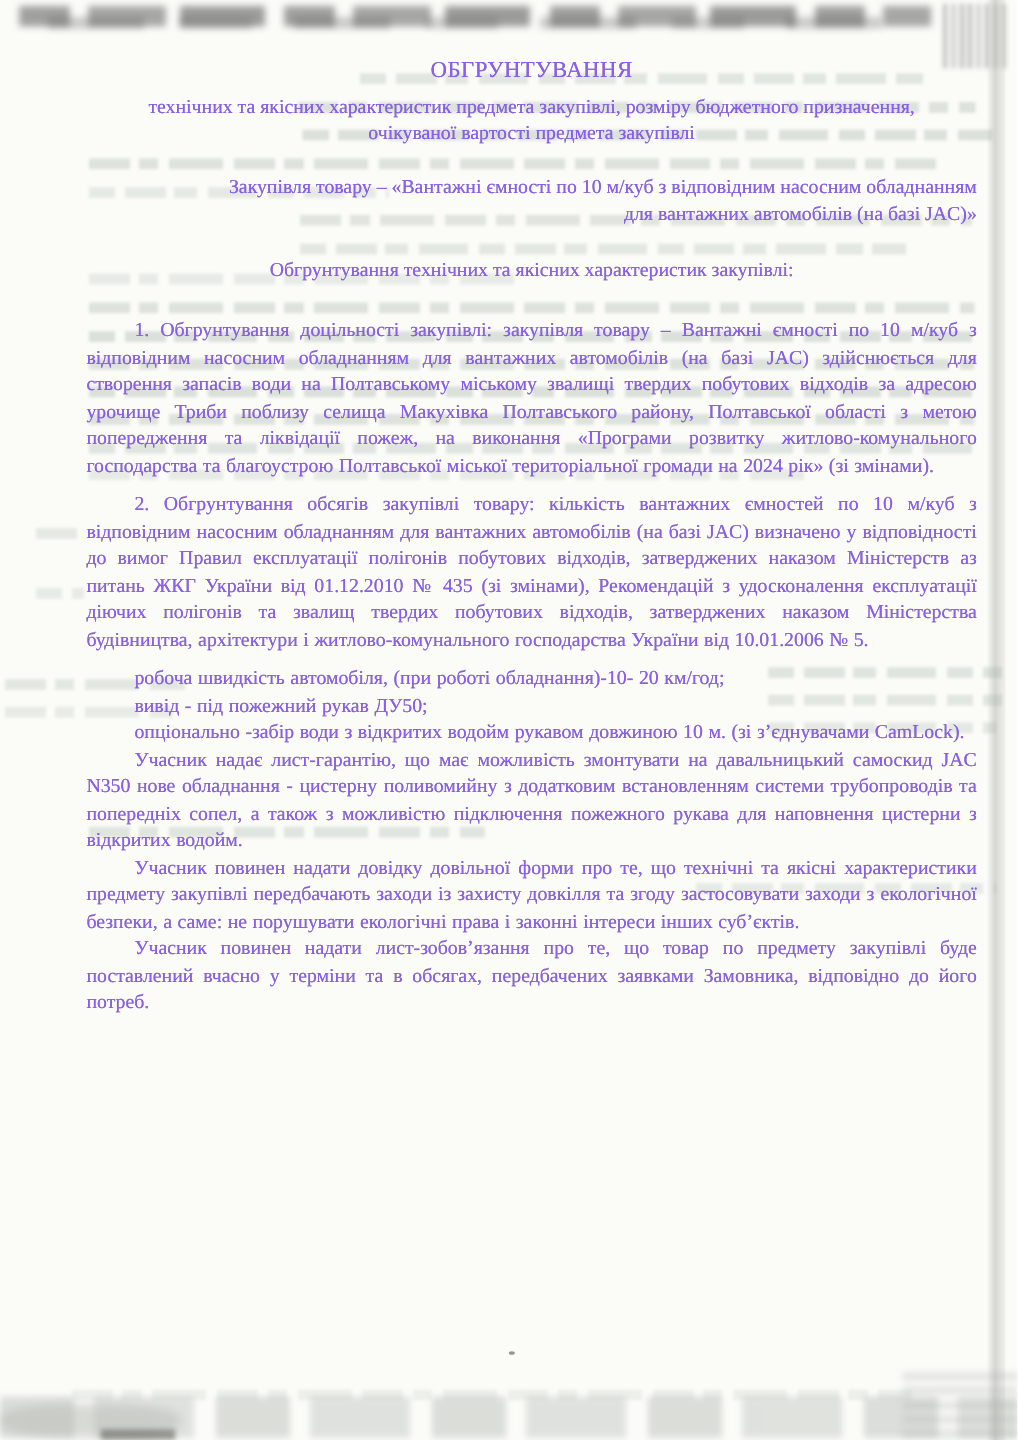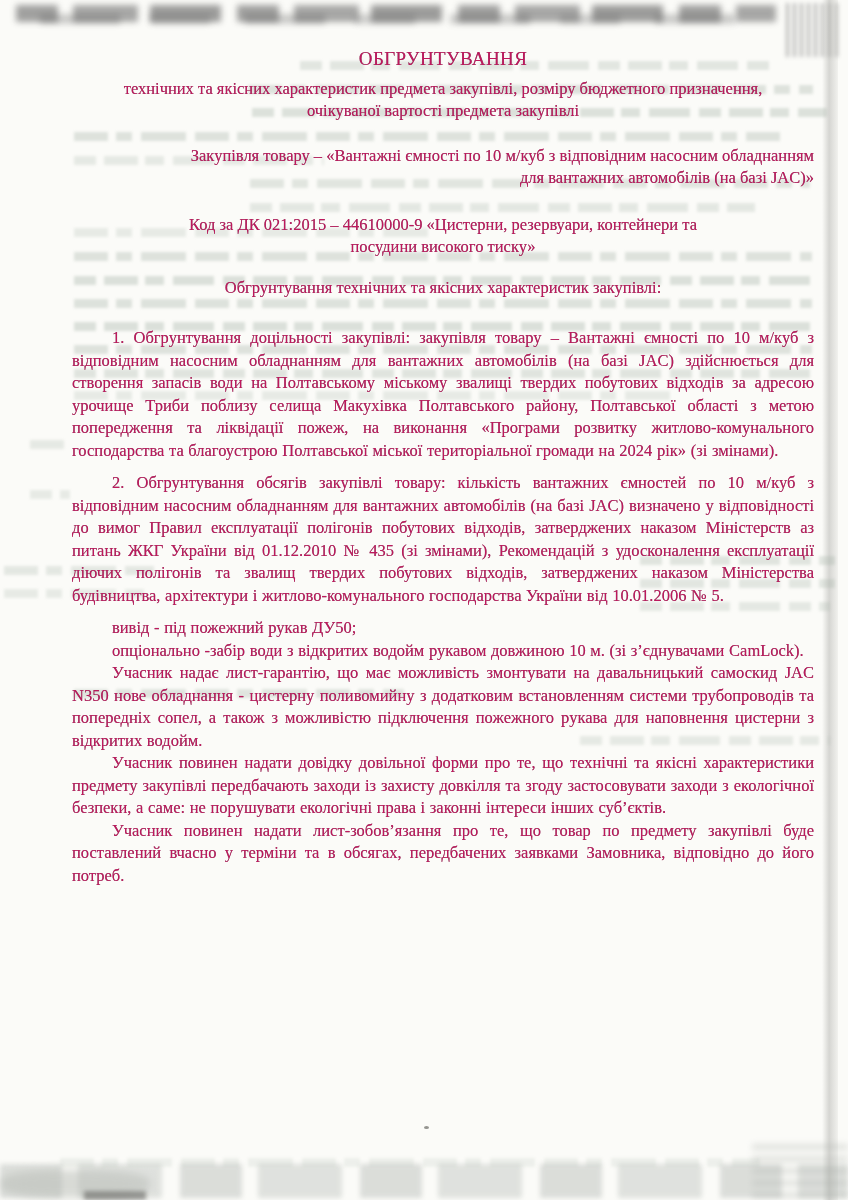--- a/index.html
+++ b/index.html
@@ -3,21 +3,21 @@
 <meta charset="utf-8">
 <style>
   html, body { margin: 0; padding: 0; background: #ffffff; }
   .page {
     position: relative;
     width: 848px;
     height: 1200px;
     background: #fbfbf8;
     overflow: hidden;
     font-family: "Liberation Serif", "DejaVu Serif", serif;
-    color: #be185d;
+    color: #8b5cf6;
   }
   
   .artifact { position: absolute; pointer-events: none; }
   .smudge-top {
     left: 16px; top: 5px; width: 760px; height: 17px;
     filter: blur(3px); opacity: .52;
     background-image: repeating-linear-gradient(90deg,
       #4e4e4e 0 42px, transparent 42px 57px,
       #5a5a5a 57px 122px, transparent 122px 134px,
       #454545 134px 205px, transparent 205px 221px);
@@ -141,32 +141,31 @@
   <div class="content">
 
     <h1 class="doc-title center">ОБГРУНТУВАННЯ</h1>
 
     <div class="subtitle center">технічних та якісних характеристик предмета закупівлі, розміру бюджетного призначення,
 очікуваної вартості предмета закупівлі</div>
 
     <div class="subject center">Закупівля товару – «Вантажні ємності по 10 м/куб з відповідним насосним обладнанням
 для вантажних автомобілів (на базі JAC)»</div>
 
-    <div class="dk-code center">Код за ДК 021:2015 – 44610000-9 «Цистерни, резервуари, контейнери та
-посудини  високого тиску»</div>
 
 
     <div class="section-heading center">Обгрунтування технічних та якісних характеристик закупівлі:</div>
 
     <p class="para gap-after">1.  Обгрунтування доцільності закупівлі: закупівля товару – Вантажні ємності по 10 м/куб з відповідним насосним обладнанням для вантажних автомобілів (на базі JAC) здійснюється для створення запасів води на Полтавському міському звалищі твердих побутових відходів за адресою урочище Триби поблизу селища Макухівка Полтавського району, Полтавської області з метою попередження та ліквідації пожеж, на виконання «Програми розвитку житлово-комунального господарства та благоустрою Полтавської міської територіальної громади на 2024 рік» (зі змінами).</p>
 
     <p class="para gap-after">2.  Обгрунтування обсягів закупівлі товару: кількість вантажних ємностей по 10 м/куб з відповідним насосним обладнанням для вантажних автомобілів (на базі JAC) визначено у відповідності до вимог Правил експлуатації полігонів побутових відходів, затверджених наказом Міністерств аз питань ЖКГ України від 01.12.2010 № 435 (зі змінами), Рекомендацій з удосконалення експлуатації діючих полігонів та звалищ твердих побутових відходів, затверджених наказом Міністерства будівництва, архітектури і житлово-комунального господарства України від 10.01.2006 № 5.</p>
 
 
 
+    <p class="para">робоча швидкість автомобіля,  (при роботі обладнання)-10- 20  км/год;</p>
     <p class="para">вивід - під пожежний рукав ДУ50;</p>
     <p class="para">опціонально -забір води з відкритих водойм рукавом довжиною 10 м. (зі з’єднувачами CamLock).</p>
 
     <p class="para">Учасник надає лист-гарантію, що має можливість змонтувати на давальницький самоскид  JAC N350 нове обладнання - цистерну поливомийну з додатковим встановленням системи трубопроводів та попередніх сопел, а також з можливістю підключення пожежного рукава для наповнення цистерни з відкритих водойм.</p>
     <p class="para">Учасник повинен надати довідку довільної форми про те, що технічні та якісні характеристики предмету закупівлі передбачають заходи із захисту довкілля та згоду застосовувати заходи з екологічної безпеки, а саме: не порушувати екологічні права і законні інтереси інших суб’єктів.</p>
     <p class="para">Учасник повинен надати лист-зобов’язання про те, що товар по предмету закупівлі буде поставлений вчасно у терміни та в обсягах, передбачених заявками Замовника, відповідно до його потреб.</p>
 
   </div>
 </div>
 

